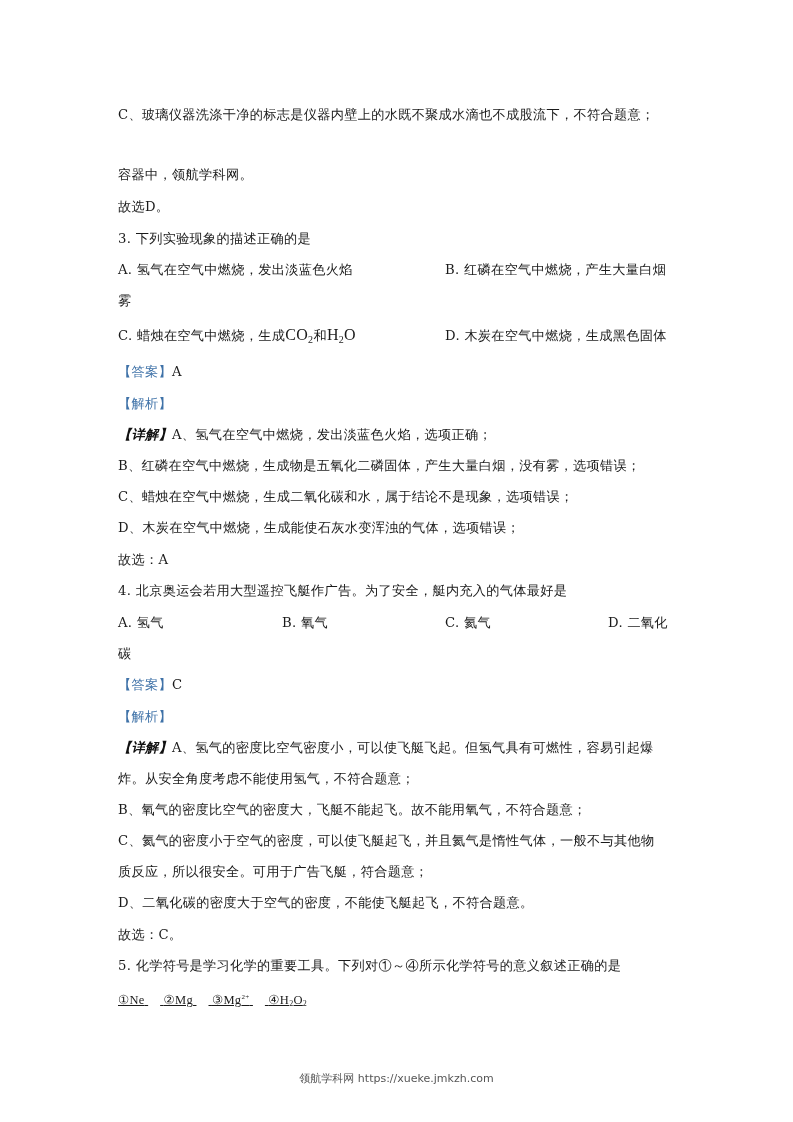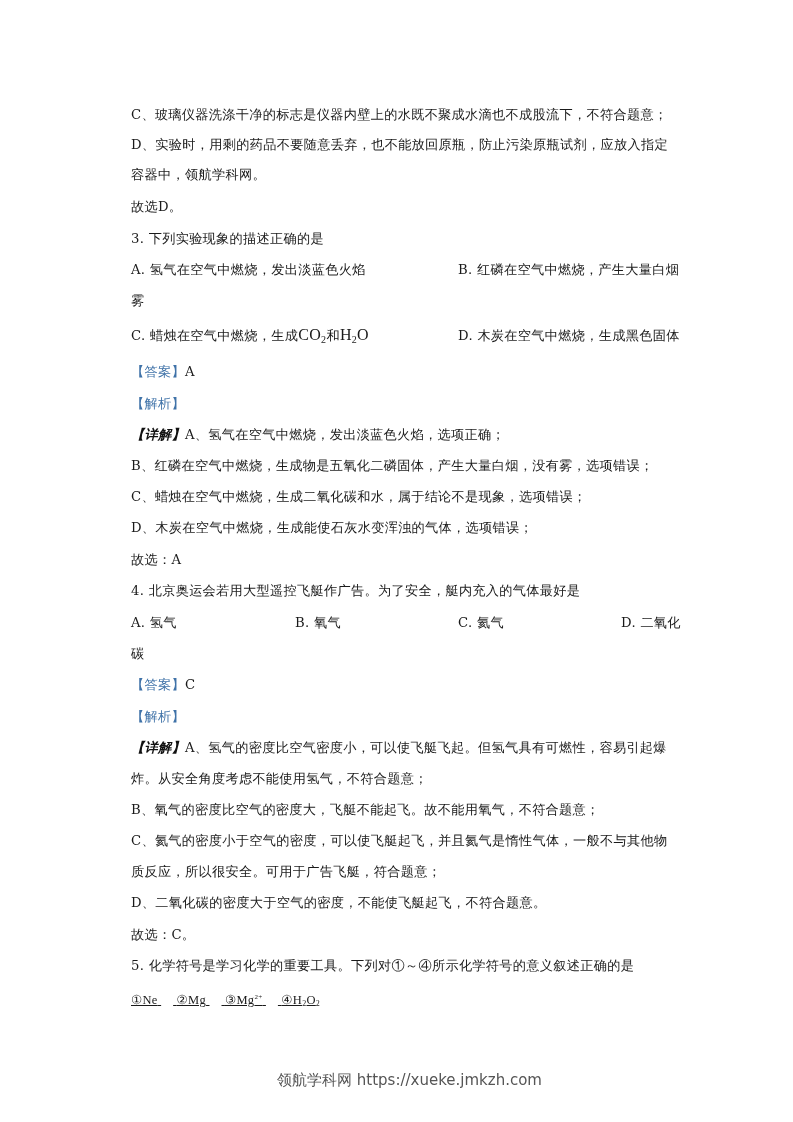--- a/index.html
+++ b/index.html
@@ -10,21 +10,21 @@
     body {
       width: 793px;
       height: 1122px;
       position: relative;
       overflow: hidden;
       font-family: "DejaVu Serif", "Liberation Serif", serif;
       color: #1a1a1a;
     }
     .page {
       position: absolute;
-      left: 13px; top: 0;
+      left: 0; top: 0;
       width: 652px; height: 1122px;
     }
     .line {
       position: absolute;
       left: 118px;
       font-size: 13.2px;
       line-height: 18px;
       white-space: nowrap;
       letter-spacing: 0.3px;
     }
@@ -48,31 +48,30 @@
       text-decoration: underline;
     }
     .small-formula sub { font-size: 8px; vertical-align: -2px; }
     .small-formula sup { font-size: 7px; vertical-align: 5px; }
     .footer {
       position: absolute;
       left: 0; width: 793px;
       top: 1071px;
       text-align: center;
       font-family: "DejaVu Sans", "Liberation Sans", sans-serif;
-      font-size: 15px;
+      font-size: 11px;
       color: #555;
     }
   </style>
 </head>
 <body>
 
 <div class="page">
 
   <div class="line" style="top:106px">C、玻璃仪器洗涤干净的标志是仪器内壁上的水既不聚成水滴也不成股流下，不符合题意；</div>
-  <div class="line" style="top:136px">D、实验时，用剩的药品不要随意丢弃，也不能放回原瓶，防止污染原瓶试剂，应放入指定</div>
   <div class="line" style="top:166px">容器中，领航学科网。</div>
   <div class="line" style="top:198px">故选D。</div>
 
   <div class="line" style="top:230px">3. 下列实验现象的描述正确的是</div>
   <div class="opt" style="left:445px; top:261px">B. 红磷在空气中燃烧，产生大量白烟</div>
   <div class="opt" style="left:118px; top:261px">A. 氢气在空气中燃烧，发出淡蓝色火焰</div>
   <div class="line" style="top:292px">雾</div>
   <div class="opt" style="left:118px; top:326px">
     <span>C. 蜡烛在空气中燃烧，生成</span><span class="formula"><span>CO</span><sub>2</sub></span><span>和</span><span class="formula"><span>H</span><sub>2</sub><span>O</span></span>
   </div>

